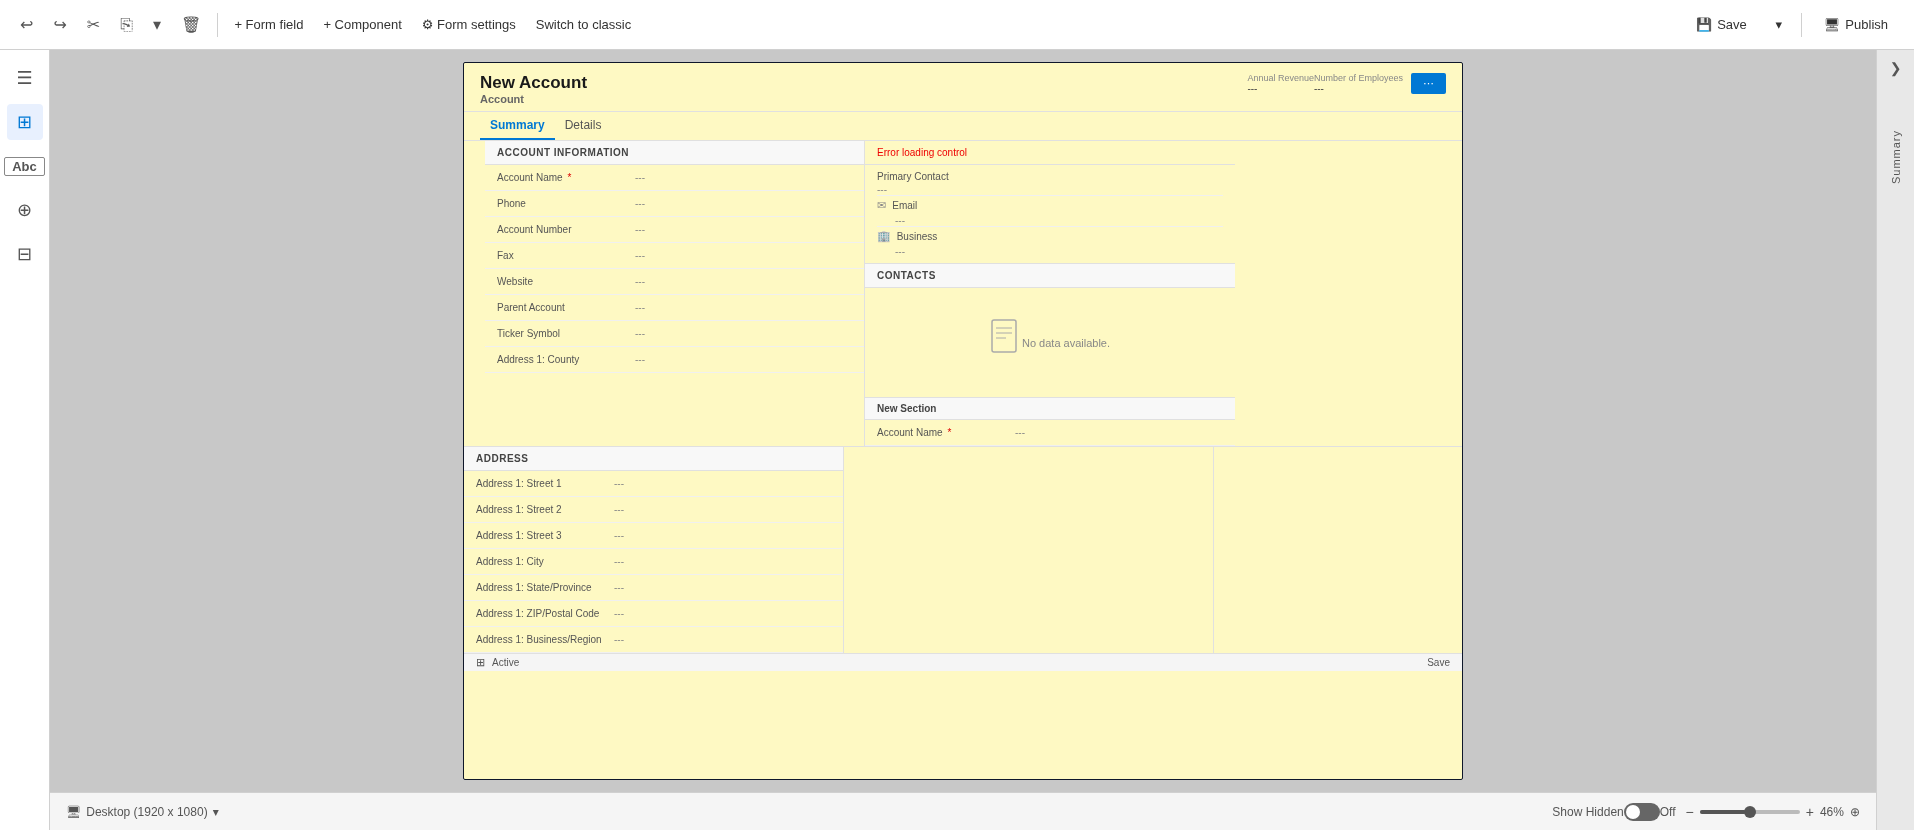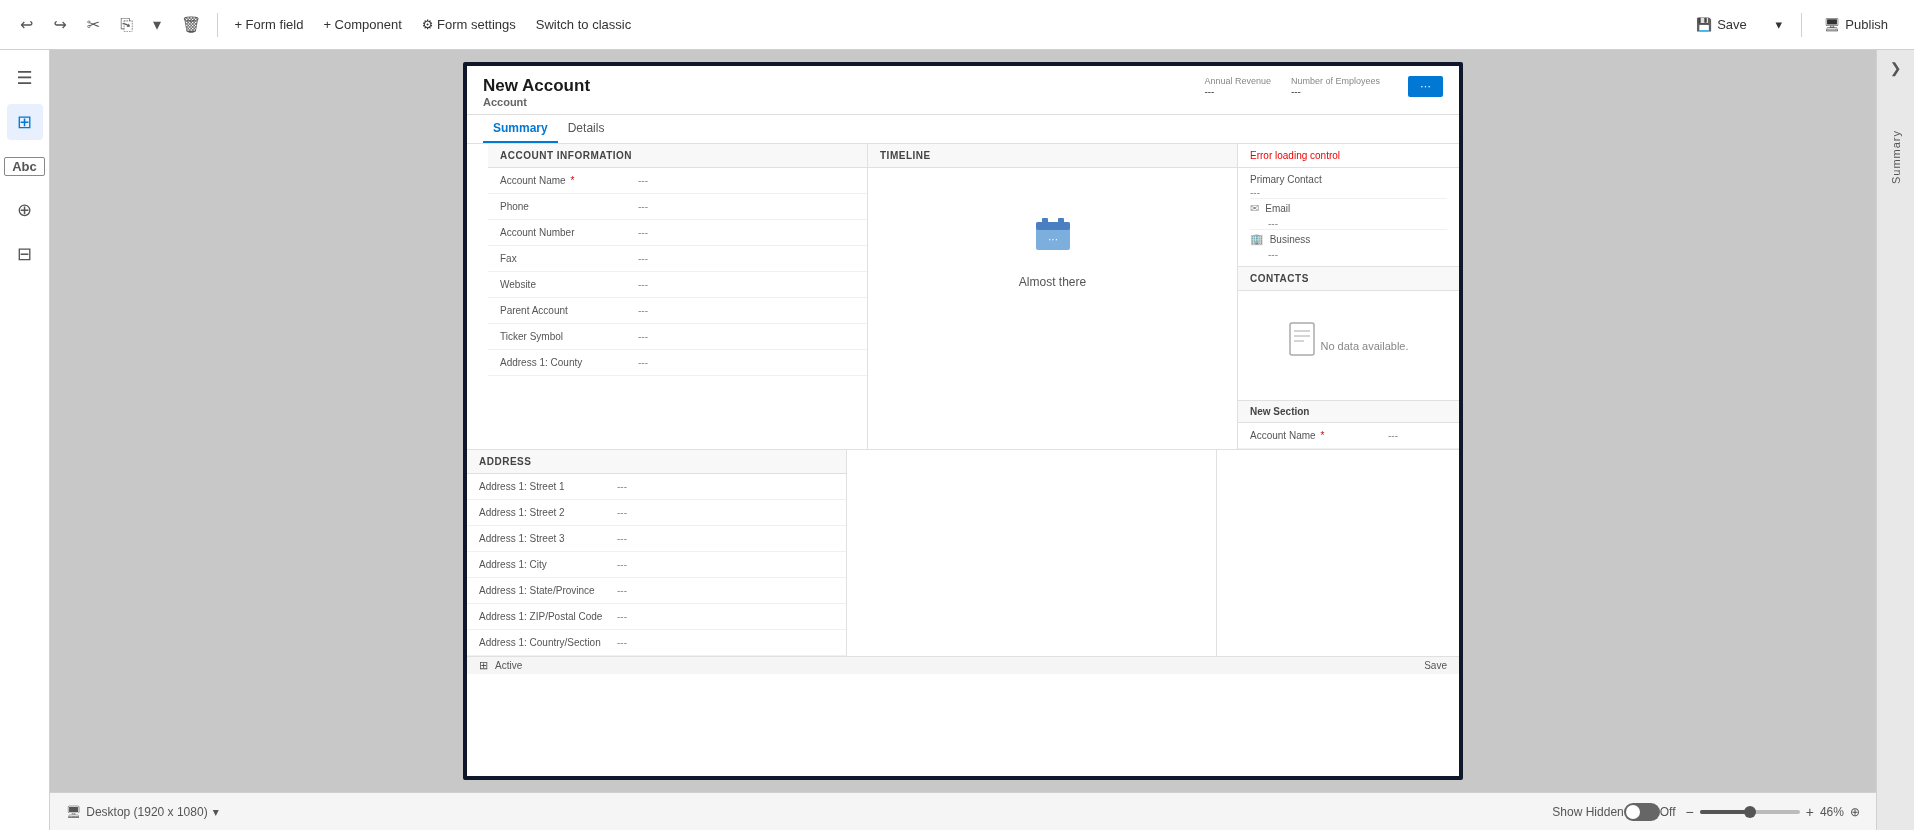--- a/index.html
+++ b/index.html
@@ -73,37 +73,37 @@
       display: flex;
       flex-direction: column;
       overflow: hidden;
       position: relative;
     }
 
     
     .form-preview {
       margin: 12px auto;
       width: 1000px;
-      background: #ffffff;
-      border: 4px solid #0f172a;
+      background: #fef9c3;
+      border: 1px solid #0f172a;
       border-radius: 2px;
       flex: 1;
       overflow-y: auto;
       position: relative;
     }
 
     
     .form-header {
       padding: 10px 16px 6px;
       border-bottom: 1px solid #e0e0e0;
     }
     .form-title { font-size: 17px; font-weight: 600; color: #1a1a1a; }
     .form-subtitle { font-size: 11px; color: #666; font-weight: bold; }
     .form-header-top { display: flex; justify-content: space-between; align-items: flex-start; }
-    .form-header-fields { display: flex; gap: 20px; align-items: flex-end; }
+    .form-header-fields { display: flex; align-items: flex-end; }
     .header-field { display: flex; flex-direction: column; font-size: 10px; color: #555; }
     .header-field-label { font-size: 9px; color: #888; }
     .header-field-value { font-size: 10px; color: #444; }
     .header-btn { background: #0078d4; color: #fff; border: none; padding: 4px 12px; border-radius: 2px; font-size: 11px; cursor: pointer; }
 
     
     .form-tabs {
       display: flex; gap: 0;
       padding: 0 16px;
       border-bottom: 1px solid #e0e0e0;
@@ -363,35 +363,20 @@
           <div class="form-row">
             <span class="field-label">Ticker Symbol</span>
             <span class="field-value">---</span>
           </div>
           <div class="form-row">
             <span class="field-label">Address 1: County</span>
             <span class="field-value">---</span>
           </div>
         </div>
 
-        <div style="border-right: 1px solid #e0e0e0; display:flex; flex-direction:column;">
-          <div class="section-header">Timeline</div>
-          <div class="almost-there">
-            <div class="almost-there-icon">
-              <svg width="50" height="50" viewBox="0 0 50 50" fill="none">
-                <rect x="8" y="14" width="34" height="28" rx="2" fill="#5b9bd5" opacity="0.8"></rect>
-                <rect x="8" y="14" width="34" height="8" rx="2" fill="#4a7fc1"></rect>
-                <rect x="14" y="10" width="6" height="8" rx="1" fill="#4a7fc1"></rect>
-                <rect x="30" y="10" width="6" height="8" rx="1" fill="#4a7fc1"></rect>
-                <text x="25" y="35" text-anchor="middle" font-size="10" fill="white">···</text>
-              </svg>
-            </div>
-            <div class="almost-there-text">Almost there</div>
-          </div>
-        </div>
 
         <div style="display:flex; flex-direction:column;">
           <div class="error-control">
             <span>Error loading control</span>
           </div>
           <div style="padding: 6px 12px; border-bottom: 1px solid #e0e0e0;">
             <div class="contact-label">Primary Contact</div>
             <div class="contact-value">---</div>
             <div class="contact-row">
               <span class="contact-row-icon">✉</span>
@@ -448,21 +433,21 @@
           </div>
           <div class="form-row">
             <span class="field-label">Address 1: State/Province</span>
             <span class="field-value">---</span>
           </div>
           <div class="form-row">
             <span class="field-label">Address 1: ZIP/Postal Code</span>
             <span class="field-value">---</span>
           </div>
           <div class="form-row">
-            <span class="field-label">Address 1: Country/Section</span>
+            <span class="field-label">Address 1: Business/Region</span>
             <span class="field-value">---</span>
           </div>
         </div>
         <div style="border-right: 1px solid #e0e0e0;"></div>
         <div></div>
       </div>
 
       <div class="form-status-bar">
         <span>
           <span style="font-size:11px;">⊞</span>

